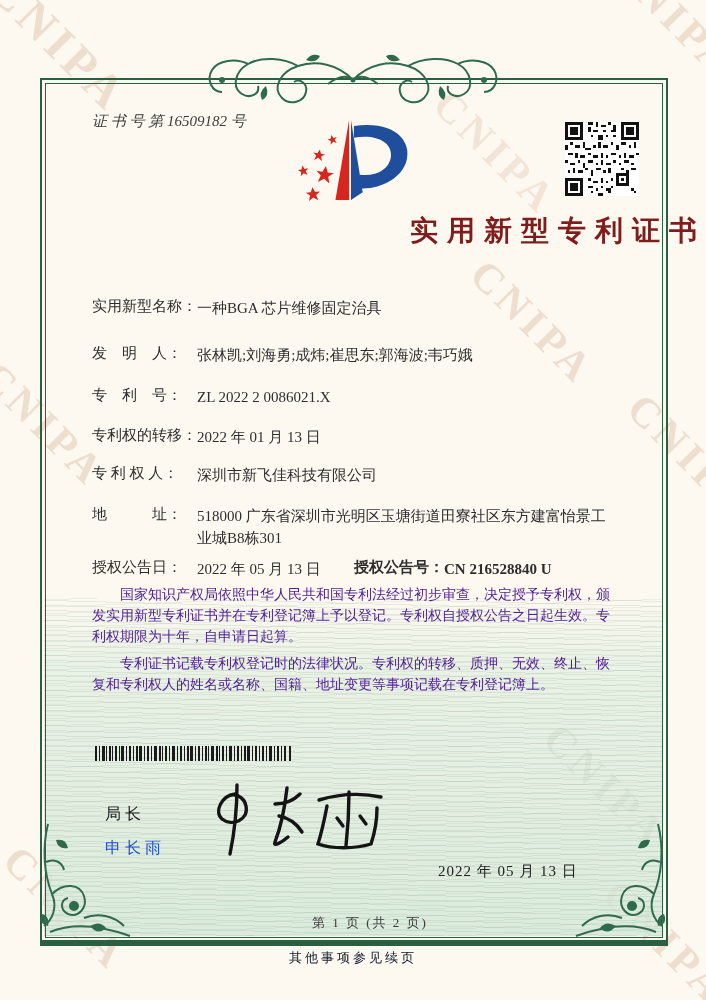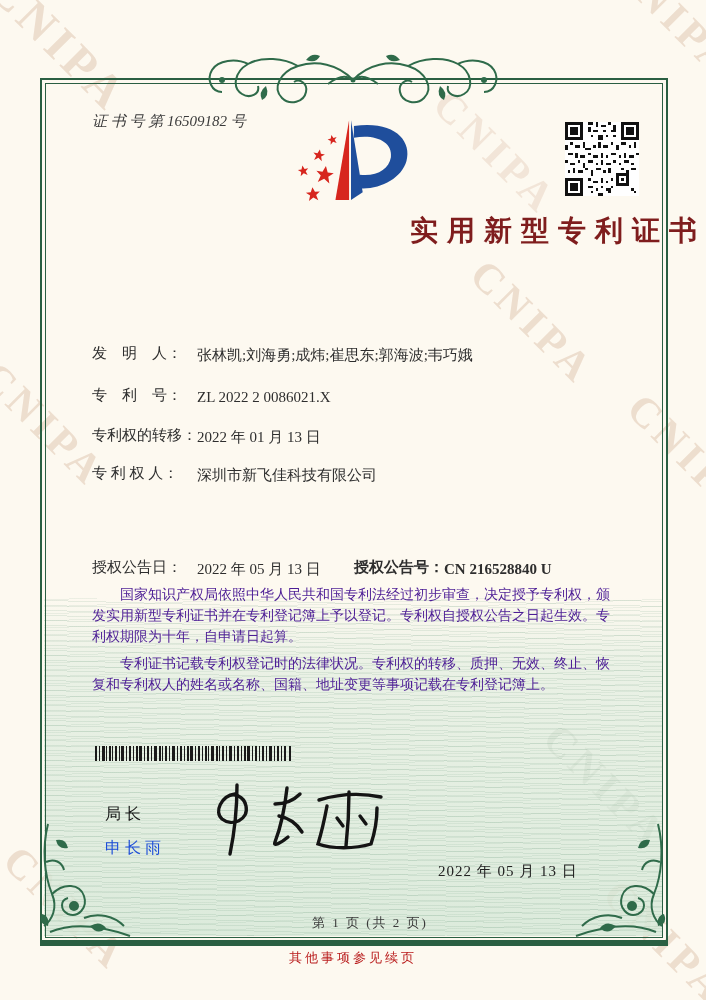--- a/index.html
+++ b/index.html
@@ -29,21 +29,21 @@
   .paras{position:absolute;left:92px;top:584px;width:526px;font-size:14px;line-height:1.5;color:#4c1d95;}
   .paras p{margin:0 0 6px;text-indent:2em;}
   .barcode{position:absolute;left:95px;top:746px;width:196px;height:15px;}
   .sig-title{position:absolute;left:105px;top:804px;font-size:16px;letter-spacing:4px;color:#161616;}
   .sig-name{position:absolute;left:105px;top:838px;font-size:16px;letter-spacing:4px;color:#1d4ed8;}
   .sig-script{position:absolute;left:195px;top:780px;width:205px;height:80px;}
   .issue-date{position:absolute;left:438px;top:862px;font-size:15px;letter-spacing:1px;color:#222;}
   .pageinfo{position:absolute;left:0;right:0;top:914px;text-align:center;font-size:13px;
             letter-spacing:2px;color:#3a3a3a;padding-left:34px;}
   .footnote{position:absolute;left:0;right:0;top:949px;text-align:center;font-size:13px;
-            letter-spacing:3px;color:#b91c1c;}
+            letter-spacing:3px;color:#0f172a;}
   .logo{position:absolute;left:278px;top:114px;width:146px;height:96px;}
   .qr{position:absolute;left:565px;top:122px;width:74px;height:74px;}
   .flourish-top{position:absolute;left:188px;top:50px;width:330px;height:58px;z-index:5;}
   .corner{position:absolute;width:92px;height:118px;z-index:5;}
   .corner.bl{left:40px;top:822px;}
   .corner.br{right:40px;top:822px;transform:scaleX(-1);}
 </style>
 </head>
 <body>
 
@@ -151,31 +151,37 @@
           <rect x="2" y="24" width="3" height="3"></rect>
         <rect x="20" y="20" width="5" height="5"></rect>
           <rect x="21" y="21" width="3" height="3" fill="#fff"></rect>
           <rect x="22" y="22" width="1" height="1"></rect>
         <path d="M9,0h2v1h-2z M12,0h1v2h-1z M14,1h2v1h-2z M17,0h1v1h-1z M19,1h1v2h-1z M9,2h1v2h-1z M11,3h2v1h-2z M15,3h1v1h-1z M18,3h2v1h-2z M10,5h1v1h-1z M13,5h2v2h-2z M16,5h1v1h-1z M19,5h1v1h-1z M0,9h1v2h-1z M2,8h1v1h-1z M4,9h2v1h-2z M7,8h1v2h-1z M8,10h2v1h-2z M11,9h1v1h-1z M13,8h1v2h-1z M15,9h2v1h-2z M18,8h1v1h-1z M20,9h1v2h-1z M22,8h2v1h-2z M25,9h1v1h-1z M27,8h1v2h-1z M1,12h2v1h-2z M4,12h1v2h-1z M6,13h2v1h-2z M9,12h1v1h-1z M11,13h2v1h-2z M14,12h1v2h-1z M16,13h1v1h-1z M18,12h2v1h-2z M21,13h1v1h-1z M23,12h1v2h-1z M25,13h2v1h-2z M28,12h1v1h-1z M0,15h1v1h-1z M2,16h2v1h-2z M5,15h1v1h-1z M7,16h1v2h-1z M9,15h2v1h-2z M12,16h1v1h-1z M14,15h1v2h-1z M16,16h2v1h-2z M19,15h1v1h-1z M21,16h1v1h-1z M23,15h2v1h-2z M26,16h1v1h-1z M1,19h1v1h-1z M3,18h1v2h-1z M5,19h2v1h-2z M8,18h1v1h-1z M10,19h1v2h-1z M12,18h2v1h-2z M15,19h1v1h-1z M17,18h1v2h-1z M22,18h1v1h-1z M24,19h1v1h-1z M26,18h2v1h-2z M9,22h1v1h-1z M11,23h2v1h-2z M14,22h1v2h-1z M16,23h1v1h-1z M18,22h1v1h-1z M9,25h2v1h-2z M12,26h1v1h-1z M14,25h1v1h-1z M16,26h2v1h-2z M18,25h1v1h-1z M10,27h1v1h-1z M13,28h2v1h-2z M17,27h1v1h-1z M26,26h1v1h-1z M27,27h1v1h-1z"></path>
       </g>
     </svg>
 
     <div class="title">实用新型专利证书</div>
 
+    <div class="frow" style="top:297px">
+      <span class="flabel">实用新型名称：</span><span class="fvalue">一种BGA 芯片维修固定治具</span>
+    </div>
     <div class="frow" style="top:344px">
       <span class="flabel">发　明　人：</span><span class="fvalue">张林凯;刘海勇;成炜;崔思东;郭海波;韦巧娥</span>
     </div>
     <div class="frow" style="top:386px">
       <span class="flabel">专　利　号：</span><span class="fvalue">ZL 2022 2 0086021.X</span>
     </div>
     <div class="frow" style="top:426px">
       <span class="flabel">专利权的转移：</span><span class="fvalue">2022 年 01 月 13 日</span>
     </div>
     <div class="frow" style="top:464px">
       <span class="flabel">专 利 权 人：</span><span class="fvalue">深圳市新飞佳科技有限公司</span>
+    </div>
+    <div class="frow" style="top:505px">
+      <span class="flabel">地　　　址：</span><span class="fvalue" style="width:420px">518000 广东省深圳市光明区玉塘街道田寮社区东方建富怡景工业城B8栋301</span>
     </div>
     <div class="frow" style="top:558px">
       <span class="flabel">授权公告日：</span><span class="fvalue">2022 年 05 月 13 日</span>
       <span class="pair2">
         <span class="flabel" style="min-width:0">授权公告号：</span><span class="fvalue">CN 216528840 U</span>
       </span>
     </div>
 
     <div class="paras">
       <p>国家知识产权局依照中华人民共和国专利法经过初步审查，决定授予专利权，颁发实用新型专利证书并在专利登记簿上予以登记。专利权自授权公告之日起生效。专利权期限为十年，自申请日起算。</p>

